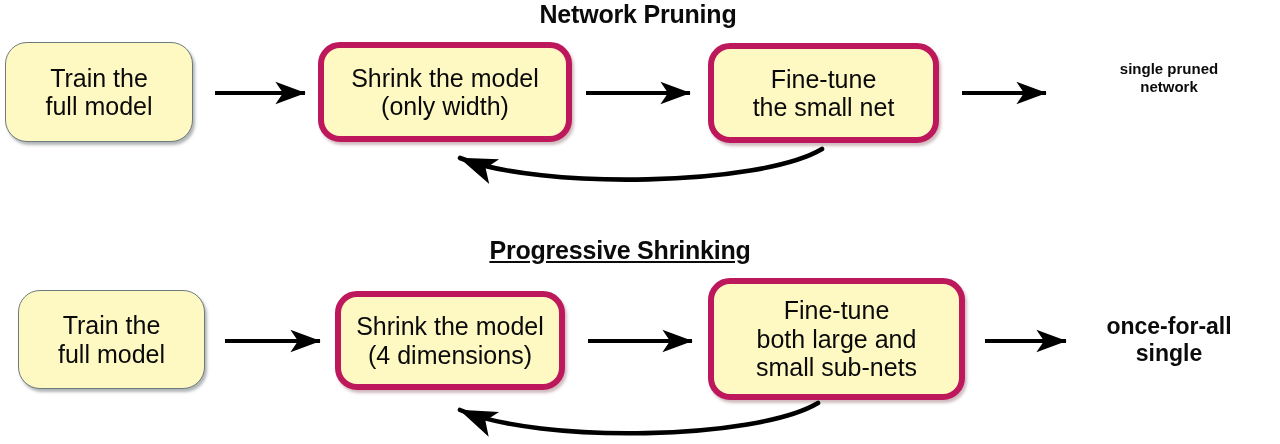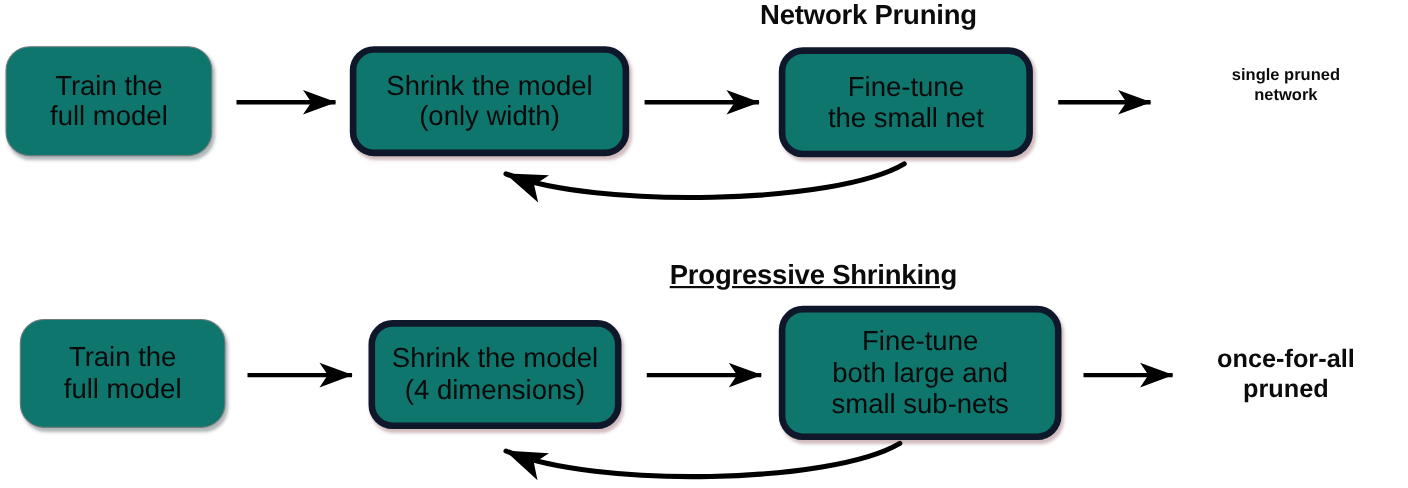--- a/index.html
+++ b/index.html
@@ -13,42 +13,42 @@
     height: 444px;
     background: #ffffff;
     font-family: "Liberation Sans", sans-serif;
     overflow: hidden;
   }
   .title {
     position: absolute;
     font-weight: bold;
     color: #0b0b0b;
     white-space: nowrap;
-    text-align: right;
+    text-align: center;
     letter-spacing: -0.2px;
   }
   .node {
     position: absolute;
     box-sizing: border-box;
-    background: #0f766e;
+    background: #fef9c3;
     display: flex;
     align-items: center;
     justify-content: center;
     text-align: center;
     color: #0a0a0a;
     line-height: 1.14;
     white-space: pre-line;
   }
   .node.plain {
     border: 1.5px solid #6e7a7c;
     border-radius: 22px;
     box-shadow: 2px 3px 3px rgba(80,90,95,0.45);
   }
   .node.highlight {
-    border: 6px solid #0f172a;
+    border: 6px solid #be185d;
     border-radius: 22px;
     box-shadow: 2px 3px 3px rgba(120,60,70,0.35);
   }
   .outlabel {
     position: absolute;
     font-weight: bold;
     color: #0b0b0b;
     text-align: center;
     line-height: 1.18;
     white-space: pre-line;
@@ -87,21 +87,21 @@
 full model</div>
 
   <div class="node highlight" style="left:335px; top:291px; width:230px; height:99px; font-size:25px;">Shrink the model
 (4 dimensions)</div>
 
   <div class="node highlight" style="left:708px; top:278px; width:257px; height:122px; font-size:25px;">Fine-tune
 both large and
 small sub-nets</div>
 
   <div class="outlabel" style="left:1060px; top:313px; width:218px; font-size:23px;">once-for-all
-pruned</div>
+single</div>
 
   <svg class="arrows" viewBox="0 0 1280 444" xmlns="http://www.w3.org/2000/svg">
     <defs>
       <marker id="ah" markerWidth="9" markerHeight="9" refX="7.4" refY="3.1" orient="auto" markerUnits="strokeWidth">
         <path d="M0,0.3 L7.6,3.1 L0,5.9 L1.9,3.1 Z" fill="#000000"></path>
       </marker>
       <marker id="ah2" markerWidth="10" markerHeight="10" refX="8" refY="3.3" orient="auto" markerUnits="strokeWidth">
         <path d="M0,0.4 L8.2,3.3 L0,6.2 L2.0,3.3 Z" fill="#000000"></path>
       </marker>
     </defs>

